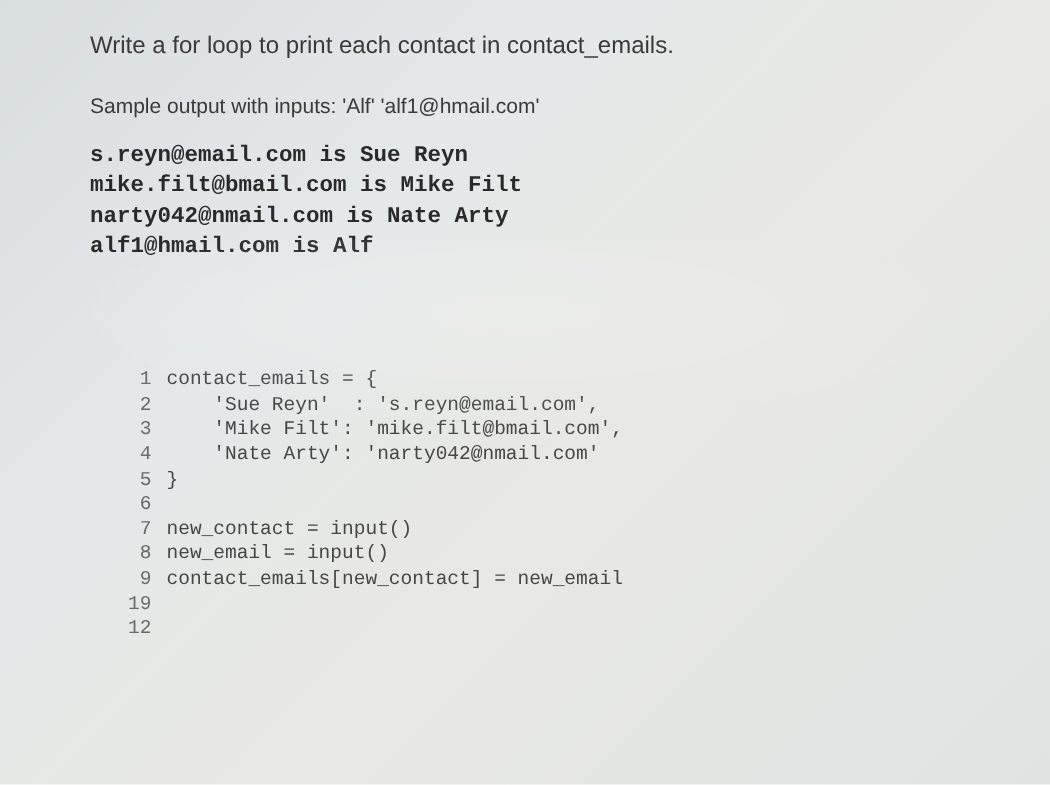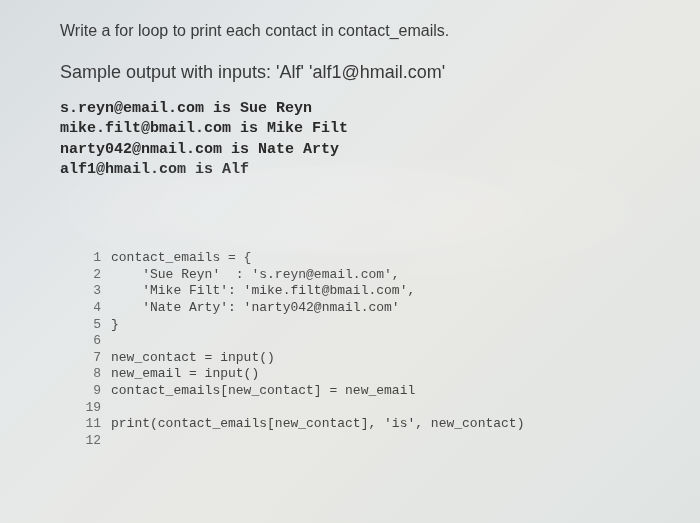--- a/index.html
+++ b/index.html
@@ -23,21 +23,21 @@
     left: 60px;
     right: 20px;
     padding-top: 22px;
   }
   .prompt {
     font-size: 16px;
     color: #3a3a3a;
     margin-bottom: 22px;
   }
   .sample-label {
-    font-size: 18px;
+    font-size: 14px;
     color: #3a3a3a;
     margin-bottom: 16px;
   }
   .output-block {
     font-family: "Courier New", Courier, monospace;
     font-size: 15px;
     font-weight: bold;
     color: #2a2a2a;
     line-height: 1.35;
     margin-bottom: 70px;
@@ -128,24 +128,20 @@
       </div>
       <div class="code-row">
         <span class="line-num">9</span>
         <span class="code-text">contact_emails[new_contact] = new_email</span>
       </div>
       <div class="code-row">
         <span class="line-num">19</span>
         <span class="code-text"></span>
       </div>
       <div class="code-row">
-        <span class="line-num">11</span>
-        <span class="code-text">print(contact_emails[new_contact], 'is', new_contact)</span>
-      </div>
-      <div class="code-row">
         <span class="line-num">12</span>
         <span class="code-text"></span>
       </div>
     </div>
 
   </div>
 
   <div class="glare glare1"></div>
   <div class="glare glare2"></div>
 </div>

